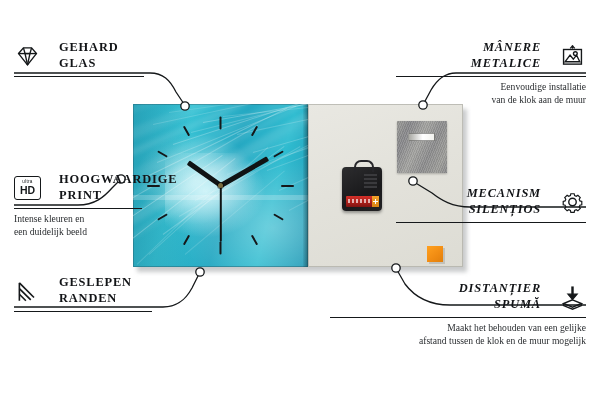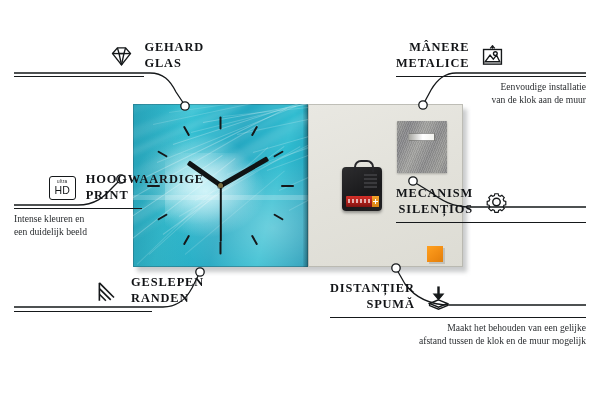--- a/index.html
+++ b/index.html
@@ -117,23 +117,23 @@
     position:absolute;left:50%;top:50%;width:5px;height:5px;margin:-2.5px 0 0 -2.5px;
     background:#7a6a3c;border-radius:50%;
     box-shadow:0 0 0 1px rgba(0,0,0,.5);
   }
 
   
   .callout{position:absolute;width:190px;}
   .callout.left{text-align:left;}
   .callout.right{text-align:right;}
   .co-head{
-    display:flex;align-items:center;gap:10px;justify-content:flex-end;
-  }
-  .callout.right .co-head{flex-direction:row-reverse;}
+    display:flex;align-items:center;gap:18px;
+  }
+  .callout.right .co-head{flex-direction:row-reverse;font-style:italic;}
   .co-title{
     font-family:"Liberation Serif", serif;
     font-size:12.4px;font-weight:700;letter-spacing:.85px;
     color:#121417;line-height:1.26;text-transform:uppercase;
     white-space:pre-line;
   }
   .co-rule{
     height:0;border-top:1.3px solid #15181a;margin-top:5px;
   }
   .co-sub{
@@ -146,21 +146,21 @@
   
   #leaders{position:absolute;left:0;top:0;width:600px;height:400px;pointer-events:none;}
 
   
   .hd-badge{
     width:27px;height:24px;border:1.6px solid #15181a;border-radius:3px;
     display:flex;flex-direction:column;align-items:center;justify-content:center;
     font-family:"Liberation Sans", sans-serif;color:#15181a;box-sizing:border-box;
   }
   .hd-badge .u{font-size:4.6px;letter-spacing:.3px;line-height:1;margin-bottom:.5px;}
-  .hd-badge .h{font-size:10.5px;font-weight:400;line-height:1;}
+  .hd-badge .h{font-size:10.5px;font-weight:700;line-height:1;}
 </style>
 </head>
 <body>
 
 <div id="stage">
 
   <div id="product">
     <div class="panel-shadow"></div>
 
     <div id="clockface">

